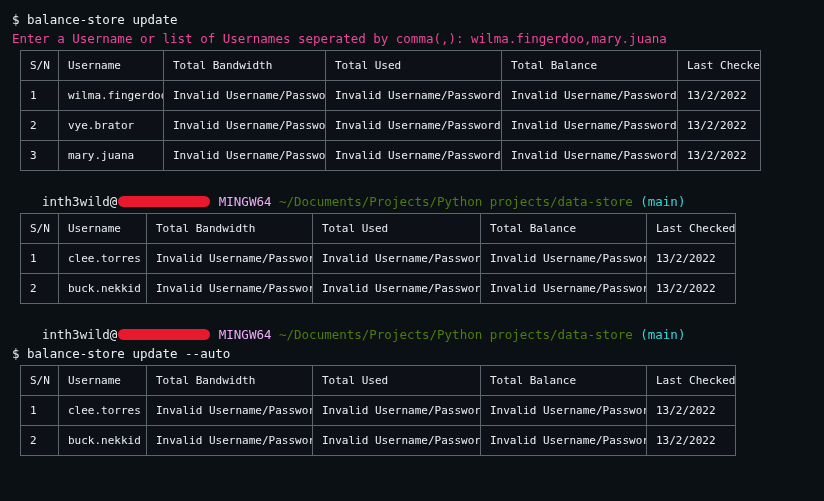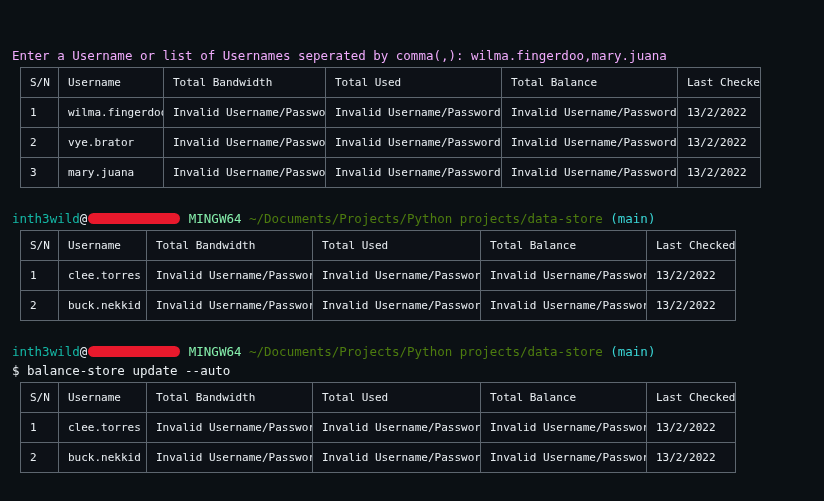--- a/index.html
+++ b/index.html
@@ -22,29 +22,29 @@
     padding: 10px 0 0 0;
     width: 824px;
   }
   .line {
     white-space: pre;
     padding-left: 12px;
     height: 19px;
     line-height: 19px;
   }
   .line.cmd { color: #e9eef2; }
-  .line.out { color: #f0abfc; margin-top: 36px; }
+  .line.out { color: #ec4899; }
   .prompt-line {
     white-space: pre;
     padding-left: 12px;
     height: 19px;
     line-height: 19px;
   }
-  .seg-user   { color: #14b8a6; }
-  .seg-host   { color: #86efac; }
+  .seg-user   { color: #e5e5e5; margin-left: 30px; }
+  .seg-host   { color: #f0abfc; }
   .seg-path   { color: #4d7c0f; }
   .seg-branch { color: #3ad7d7; }
   .seg-plain  { color: #e6edf3; }
   .redaction {
     display: inline-block;
     background: #e8192c;
     border-radius: 6px;
     height: 11px;
     vertical-align: -1px;
     margin: 0 1px;
@@ -87,20 +87,21 @@
   .c-bw-n   { width: 166px; }
   .c-used-n { width: 168px; }
   .c-bal-n  { width: 166px; }
   .c-last-n { width: 89px; }
 </style>
 </head>
 <body>
 
 <div class="terminal">
 
+  <div class="line cmd">$ balance-store update</div>
   <div class="line out">Enter a Username or list of Usernames seperated by comma(,): wilma.fingerdoo,mary.juana</div>
 
   <table class="grid t-wide">
     <colgroup>
       <col class="c-sn-w">
         <col class="c-user-w">
         <col class="c-bw-w">
       <col class="c-used-w">
         <col class="c-bal-w">
         <col class="c-last-w">

